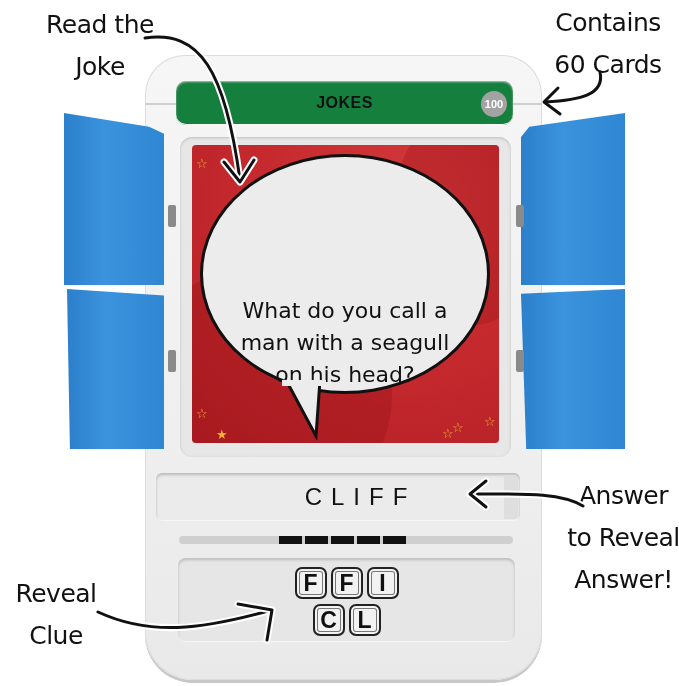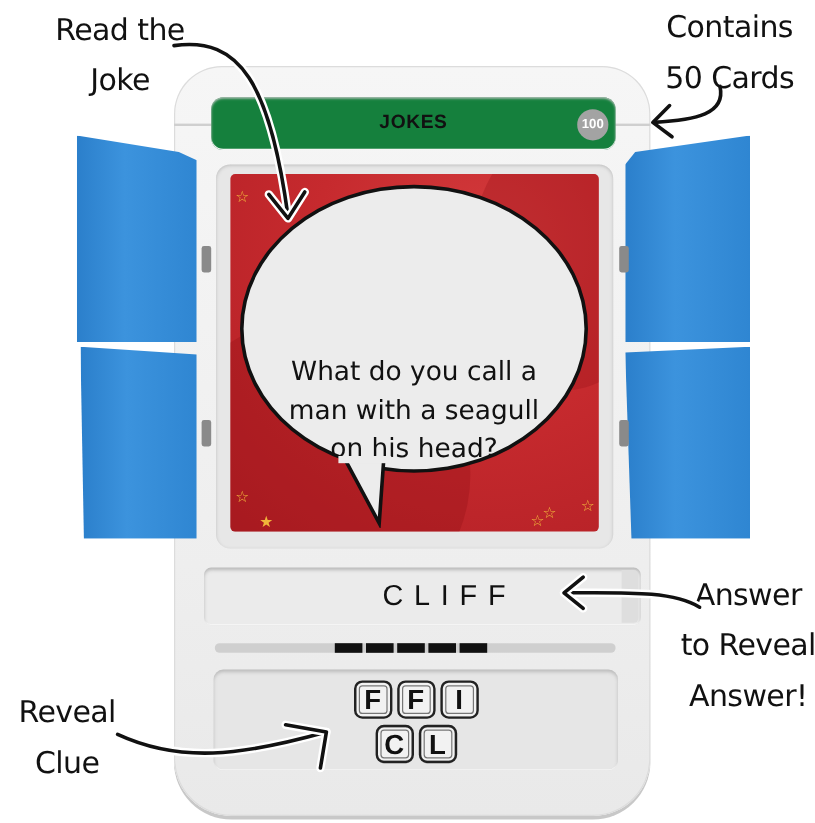--- a/index.html
+++ b/index.html
@@ -83,21 +83,21 @@
   .bubble-tail { position: absolute; left: 278px; top: 380px; }
 
   .door { position: absolute; background: linear-gradient(90deg, #2b7fcb 0%, #3c93dd 40%, #2f86d2 100%); }
   .door-l1 { left: 64px; top: 113px; width: 100px; height: 172px; clip-path: polygon(0 0, 85% 8%, 100% 12%, 100% 100%, 0 100%); }
   .door-l2 { left: 67px; top: 289px; width: 97px; height: 160px; clip-path: polygon(0 0, 100% 4%, 100% 100%, 3% 100%); }
   .door-r1 { left: 521px; top: 113px; width: 104px; height: 172px; clip-path: polygon(8% 8%, 100% 0, 100% 100%, 0 100%, 0 14%); }
   .door-r2 { left: 521px; top: 289px; width: 104px; height: 160px; clip-path: polygon(0 3%, 100% 0, 100% 100%, 5% 100%); }
   .hinge { position: absolute; width: 8px; height: 22px; background: #8a8a8a; border-radius: 2px; }
 
   .answer-slot {
-    position: absolute; left: 170px; top: 473px; width: 364px; height: 48px;
+    position: absolute; left: 156px; top: 473px; width: 364px; height: 48px;
     background: #ebebeb; border-radius: 6px;
     box-shadow: inset 0 2px 3px #b9b9b9, inset 0 -1px 0 #f8f8f8;
     display: flex; align-items: center; justify-content: center; padding-left: 36px;
   }
   .answer-text { font-size: 24px; letter-spacing: 9px; color: #111; padding-left: 9px; }
   .slider-tab {
     position: absolute; right: 2px; top: 2px; width: 14px; height: 44px;
     background: #dedede; border-radius: 0 4px 4px 0;
   }
 
@@ -127,21 +127,21 @@
 
   svg.arrows { position: absolute; left: 0; top: 0; pointer-events: none; }
 </style>
 </head>
 <body>
 
 <div class="annot" style="left:40px; top:4px; width:120px;">
   <span>Read the Joke</span>
 </div>
 <div class="annot" style="left:548px; top:2px; width:120px;">
-  <span>Contains 50 Cards</span>
+  <span>Contains 60 Cards</span>
 </div>
 
 <div class="device"></div>
 <div class="device-topline"></div>
 
 <div class="door door-l1"></div>
 <div class="door door-l2"></div>
 <div class="door door-r1"></div>
 <div class="door door-r2"></div>
 <div class="hinge" style="left:168px; top:205px;"></div>

